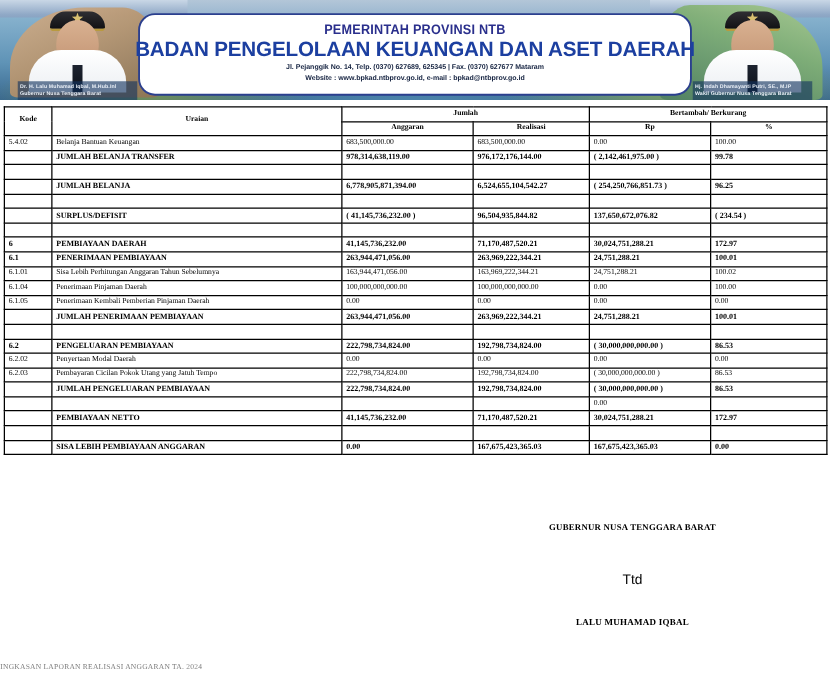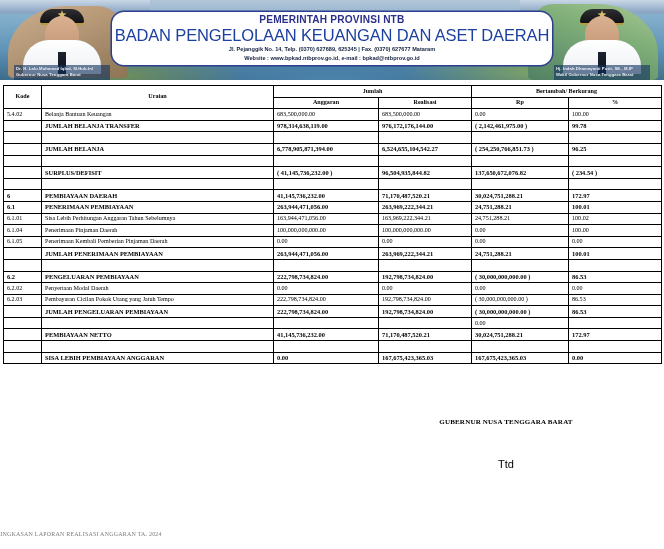--- a/index.html
+++ b/index.html
@@ -89,36 +89,36 @@
     position:absolute; left:0; bottom:0; width:100%;
     background: rgba(20,52,96,.62);
     color:#e8eef6; font-size:4.2px; line-height:1.45;
     font-family:"Liberation Sans", sans-serif; font-weight:bold;
     padding:1.5px 2px; white-space:nowrap; letter-spacing:.1px;
   }
 
   
   .title-plate {
     position:absolute; left:112px; top:12px;
-    width:440px; height:53px;
+    width:440px; height:63px;
     background:#ffffff;
     border-radius:12px;
     box-shadow: 0 0 0 1.5px #2b3f8e;
     display:flex; flex-direction:column; align-items:center; justify-content:center;
     padding:3px 8px 4px;
   }
   .t-line1 {
     font-family:"Liberation Sans", sans-serif;
     font-weight:bold; font-size:11px; letter-spacing:.2px;
     color:#2a2f8c; line-height:1.05;
     transform: scaleX(.92);
   }
   .t-line2 {
     font-family:"Liberation Sans", sans-serif;
-    font-weight:normal; font-size:16.5px; letter-spacing:-.15px;
+    font-weight:bold; font-size:16.5px; letter-spacing:-.15px;
     color:#1c3fa0; line-height:1.1; margin-top:1px;
     white-space:nowrap;
   }
   .t-line3, .t-line4 {
     font-family:"Liberation Sans", sans-serif;
     font-weight:bold; font-size:5.6px; color:#13213f;
     line-height:1.45; margin-top:1px; white-space:nowrap;
   }
 
   
@@ -425,17 +425,18 @@
             <td>167,675,423,365.03</td>
             <td>0.00</td>
           </tr>
         </tbody>
     </table>
   </div>
 
   <div class="sig">
     <div class="sig-title">GUBERNUR NUSA TENGGARA BARAT</div>
     <div class="sig-ttd">Ttd</div>
+    <div class="sig-name">LALU MUHAMAD IQBAL</div>
   </div>
 
   <div class="footnote">RINGKASAN LAPORAN REALISASI ANGGARAN TA. 2024</div>
 
 </div>
 
 </body></html>

